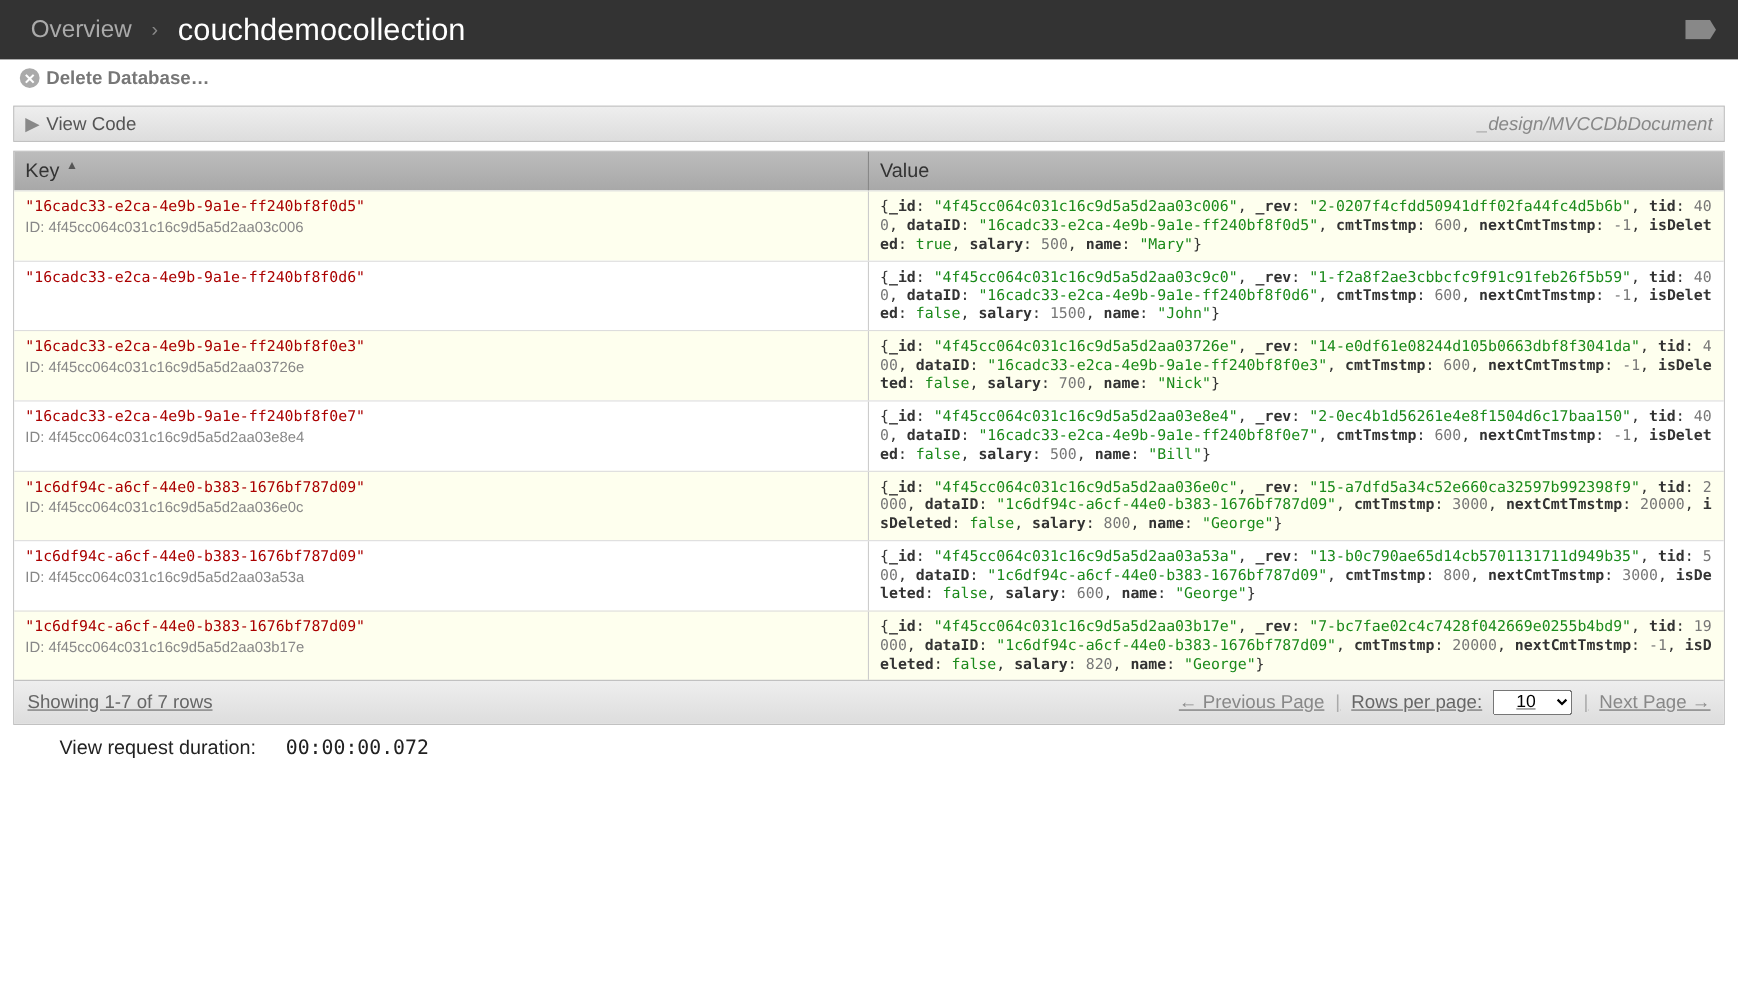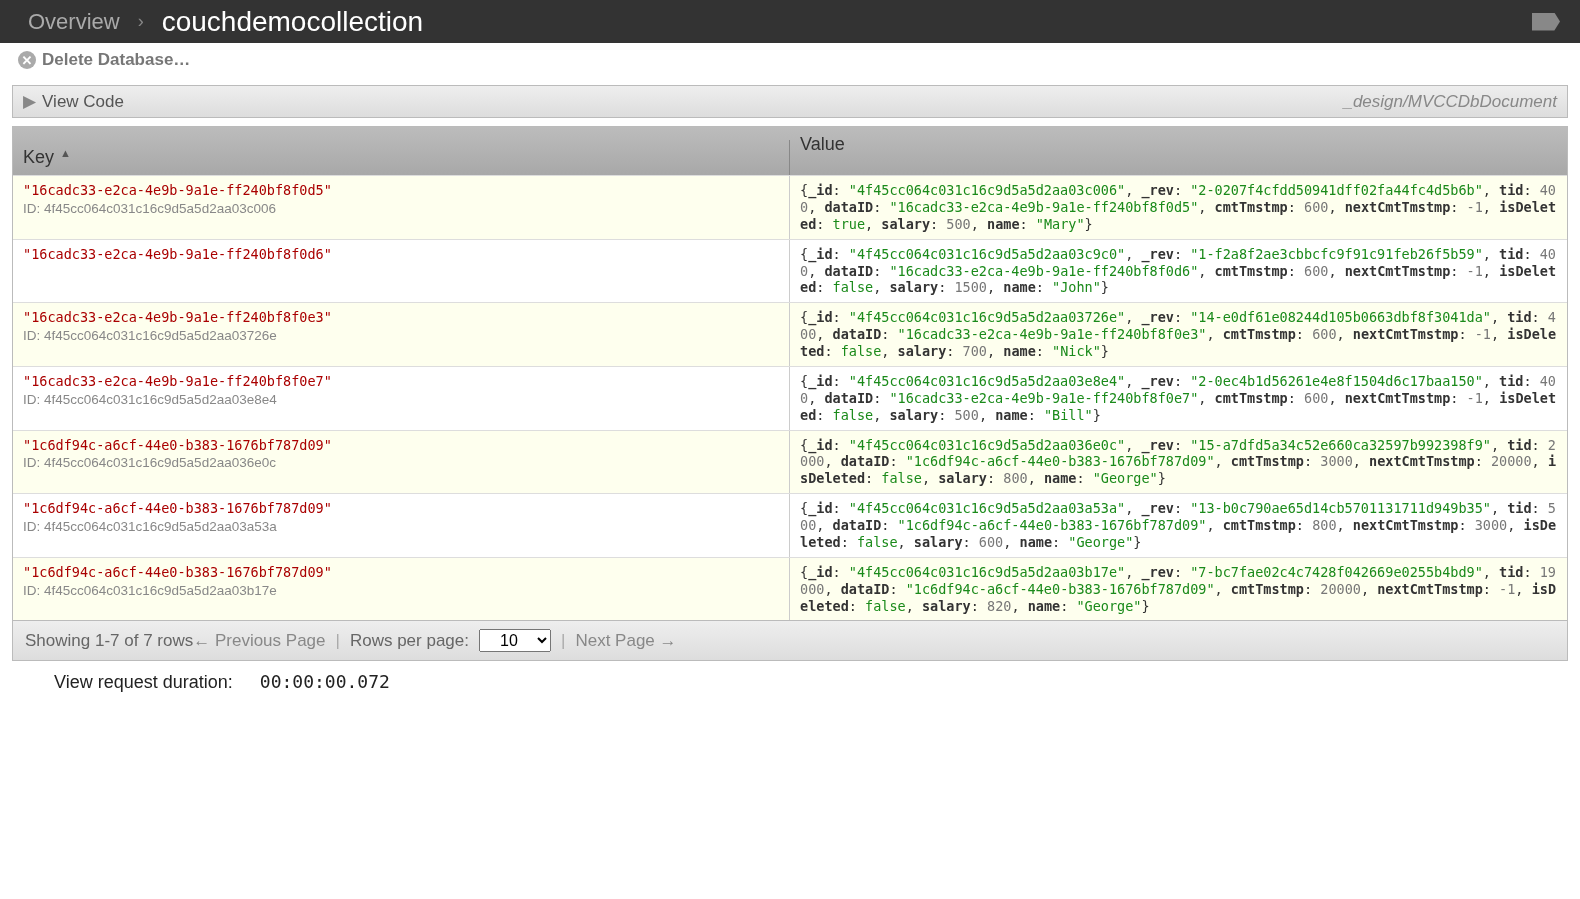--- a/index.html
+++ b/index.html
@@ -1,53 +1,53 @@
 <!DOCTYPE html>
 <html><head>
 <meta charset="utf-8">
 <style>
   * { box-sizing: border-box; margin: 0; padding: 0; }
   body { font-family: Arial, Helvetica, sans-serif; font-size: 14px; background: #fff; color: #333; }
   
-  .topbar { background: #333; height: 43px; display: flex; align-items: center; padding: 0 20px 0 28px; position: relative; }
+  .topbar { background: #333; height: 54px; display: flex; align-items: center; padding: 0 20px 0 28px; position: relative; }
   .breadcrumb-link { color: #aaa; font-size: 22px; text-decoration: none; }
   .breadcrumb-sep { color: #888; margin: 0 18px; font-size: 18px; }
   .breadcrumb-current { color: #fff; font-size: 28px; font-weight: normal; }
   .tag-icon { position: absolute; right: 20px; width: 28px; height: 18px; background: #888; clip-path: polygon(0 0, 80% 0, 100% 50%, 80% 100%, 0 100%); }
   
   .toolbar { padding: 7px 18px; display: flex; align-items: center; }
   .delete-icon { width: 18px; height: 18px; border-radius: 50%; background: #aaa; color: #fff; display: inline-flex; align-items: center; justify-content: center; font-size: 13px; margin-right: 6px; font-weight:bold; }
   .delete-link { color: #777; font-size: 17px; font-weight: bold; }
   
   .viewcode-bar { background: linear-gradient(#eee,#ddd); border: 1px solid #bbb; margin: 8px 12px; padding: 5px 10px; display: flex; align-items: center; justify-content: space-between; font-size: 17px; }
   .viewcode-left { display:flex; align-items:center; color:#555; }
   .triangle { margin-right:6px; color:#888; }
   .design-doc { color:#888; font-style: italic; }
   
   .grid-wrap { margin: 0 12px; border: 1px solid #bbb; }
   .grid-head { display: flex; background: linear-gradient(#bcbcbc,#a8a8a8); }
   .grid-head .col { padding: 7px 10px; font-size: 18px; color: #333; }
-  .col-key { width: 50%; border-right: 1px solid #888; display:flex; align-items:flex-start; gap:6px;margin-top:13px;}
+  .col-key { width: 50%; border-right: 1px solid #888; display:flex; align-items:flex-start; gap:6px;}
   .col-val { width: 50%; }
   .sort-icon { font-size: 11px; color:#555; }
   
   .grid-body .row { display: flex; border-top: 1px solid #ddd; }
   .grid-body .row:nth-child(odd) { background: #feffee; }
   .grid-body .row:nth-child(even) { background: #fff; }
   .grid-body .cell { padding: 6px 10px; font-family: "DejaVu Sans Mono", Menlo, Consolas, monospace; font-size: 13.5px; line-height: 1.25; word-break: break-all; }
   .cell-key { width: 50%; border-right: 1px solid #ccc; }
   .cell-val { width: 50%; }
   .key-str { color: #a00; }
   .id-sub { color: #888; font-family: Arial, sans-serif; font-size: 13.5px; margin-top:2px;}
   .kbold { font-weight: bold; color:#333; }
   .vstr { color: #1a8a1a; }
   .vnum { color: #777; }
   .vbool { color: #1a8a1a; }
   
-  .grid-foot { background: linear-gradient(#eee,#ddd); border-top:1px solid #bbb; padding: 8px 12px; display:flex; align-items:center; justify-content:flex-start; font-size:17px; color:#666;}
+  .grid-foot { background: linear-gradient(#eee,#ddd); border-top:1px solid #bbb; padding: 8px 12px; display:flex; align-items:center; justify-content:space-between; font-size:17px; color:#666;text-decoration:underline;}
   .foot-right { display:flex; align-items:center; gap:10px; }
   .foot-sep { color:#aaa; }
   .pager-link { color:#888; }
   select.rows-per-page { font-size:16px; padding:1px 16px; }
   
   .duration { margin: 10px 0 0 54px; font-size: 18px; color:#222;}
   .duration .val { font-family: monospace; margin-left: 22px; }
 </style>
 </head>
 <body>

